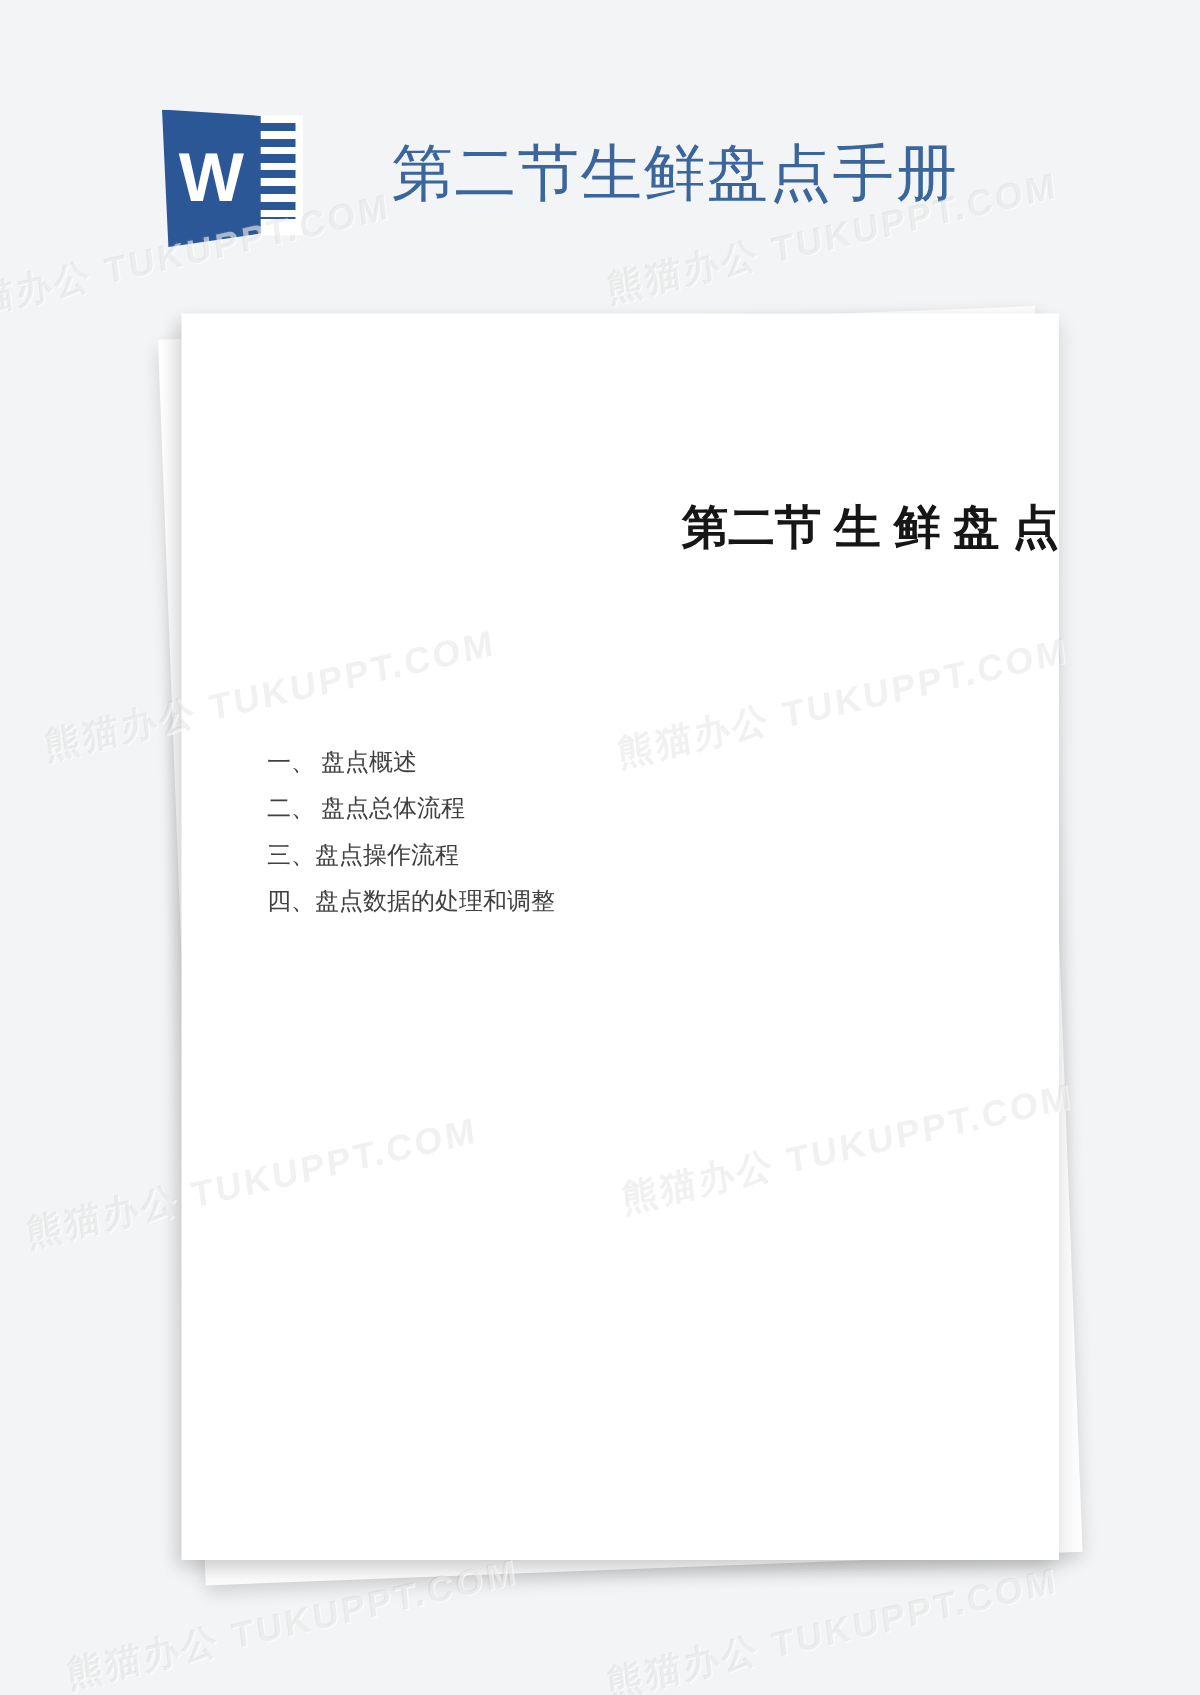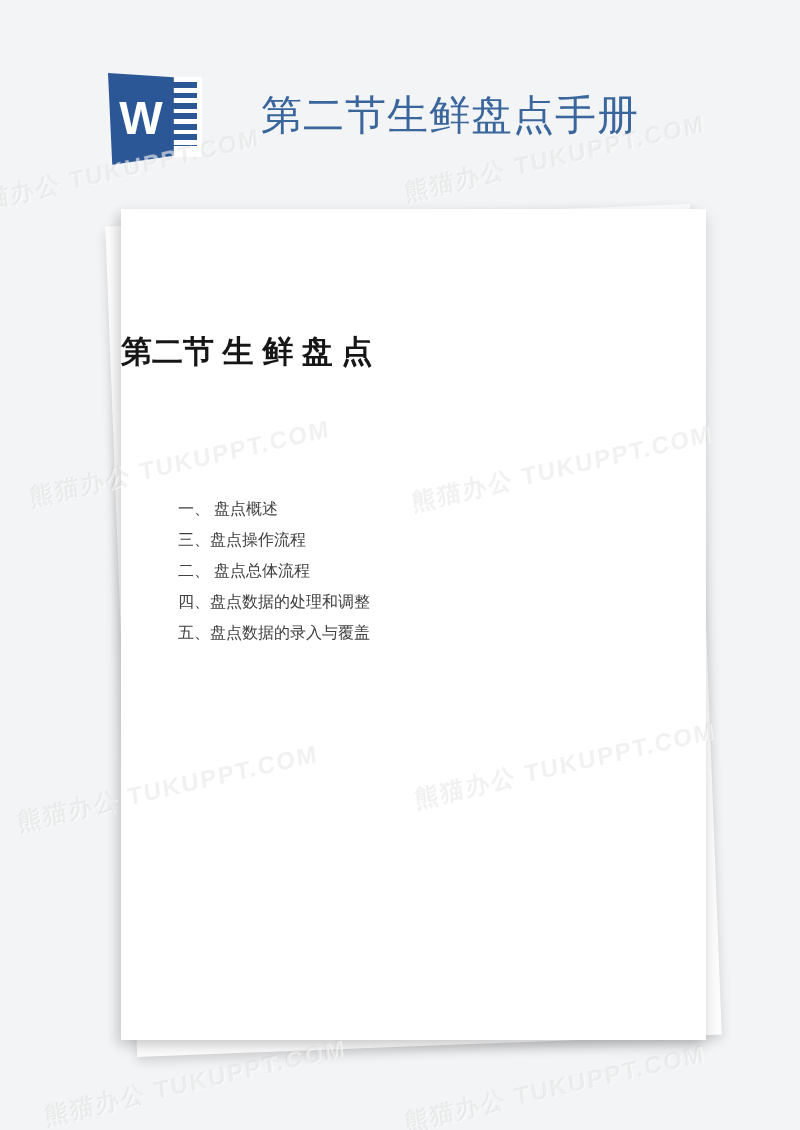--- a/index.html
+++ b/index.html
@@ -52,21 +52,21 @@
   }
   .main-page {
     position:absolute; left:121px; top:209px; width:585px; height:831px;
     background:#ffffff;
     box-shadow:0 6px 14px rgba(0,0,0,0.14), -6px 4px 10px rgba(0,0,0,0.08);
     z-index:2;
   }
 
   .doc-heading {
     position:absolute; left:0; top:122px; width:100%;
-    text-align:left;
+    text-align:right;
     font-size:31px; font-weight:700; color:#161616;
     font-family:"Liberation Sans","DejaVu Sans",sans-serif;
     white-space:pre;
   }
 
   .toc-list {
     position:absolute; left:57px; top:284px;
     list-style:none;
   }
   .toc-item {
@@ -103,24 +103,23 @@
   </div>
   <div class="header-title">第二节生鲜盘点手册</div>
 </div>
 
 <div class="back-page"></div>
 
 <div class="main-page">
   <div class="doc-heading">第二节 生 鲜 盘 点</div>
   <ol class="toc-list">
     <li class="toc-item">一、 盘点概述</li>
+    <li class="toc-item">二、 盘点总体流程</li>
     <li class="toc-item">三、盘点操作流程</li>
-    <li class="toc-item">二、 盘点总体流程</li>
     <li class="toc-item">四、盘点数据的处理和调整</li>
-    <li class="toc-item">五、盘点数据的录入与覆盖</li>
   </ol>
 </div>
 
 <div class="watermark-layer">
     <span class="wm" style="left: 110px; top: 172px;">熊猫办公 TUKUPPT.COM</span>
     <span class="wm" style="left: 555px; top: 158px;">熊猫办公 TUKUPPT.COM</span>
     <span class="wm" style="left: 180px; top: 463px;">熊猫办公 TUKUPPT.COM</span>
     <span class="wm" style="left: 562px; top: 468px;">熊猫办公 TUKUPPT.COM</span>
     <span class="wm" style="left: 168px; top: 788px;">熊猫办公 TUKUPPT.COM</span>
     <span class="wm" style="left: 565px; top: 765px;">熊猫办公 TUKUPPT.COM</span>

